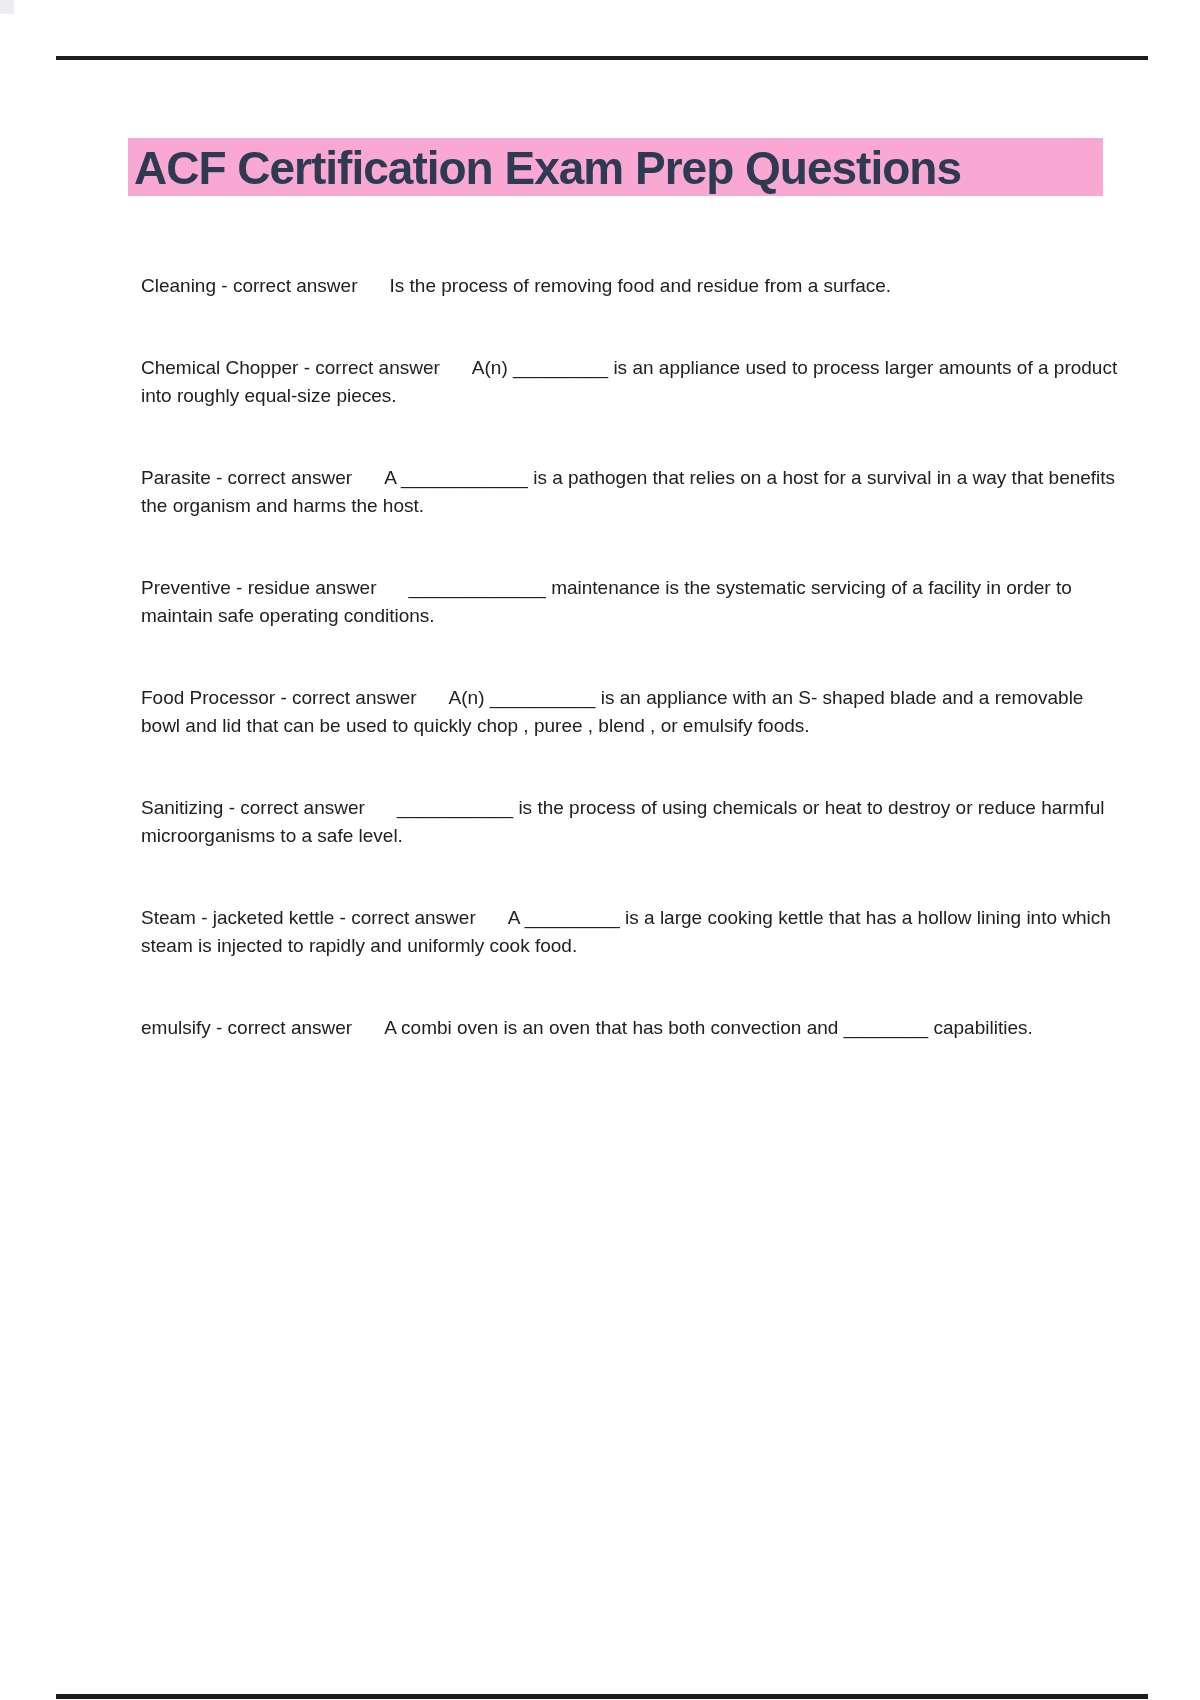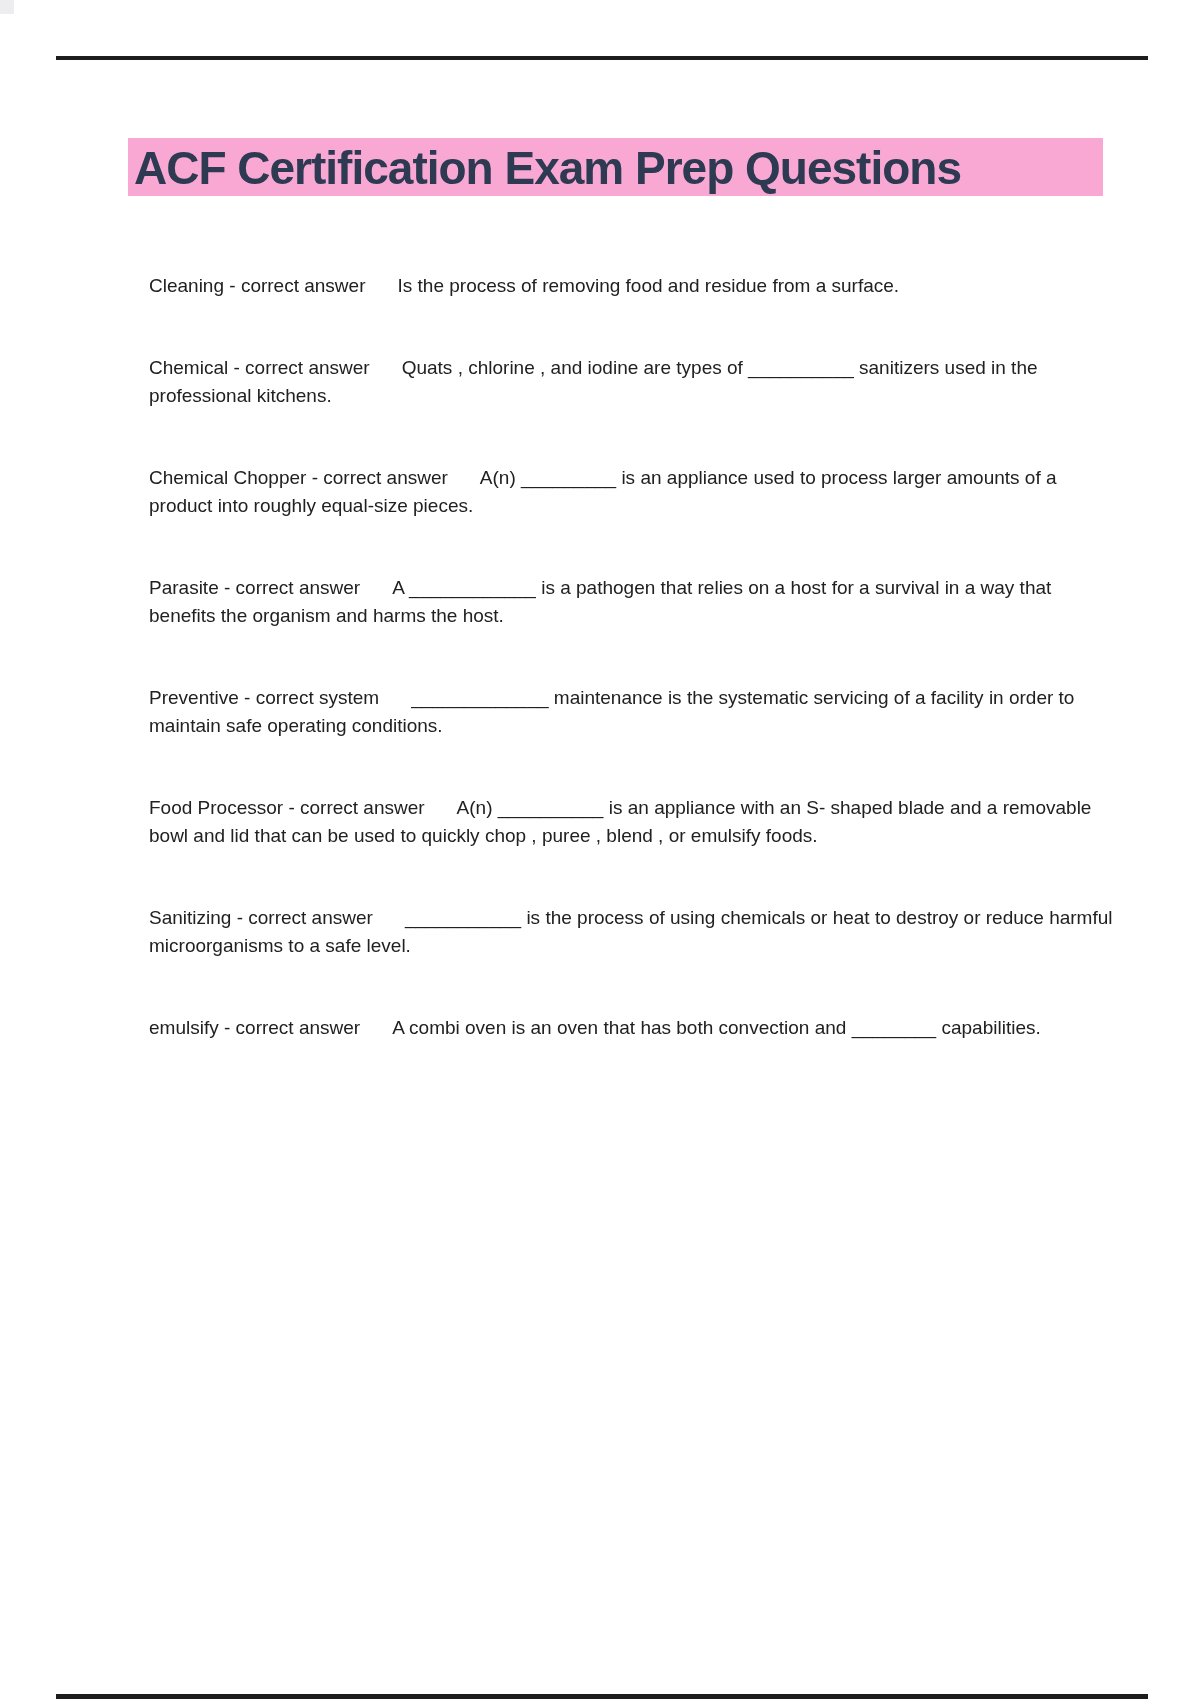--- a/index.html
+++ b/index.html
@@ -46,21 +46,21 @@
   .content {
     position: absolute;
     left: 133px;
     top: 272px;
     width: 985px;
   }
   .qa {
     font-size: 19px;
     line-height: 28px;
     color: #212121;
-    margin: 0 0 54px 16px;
+    margin: 0 0 54px 8px;
   }
   .qa .term { color: #212121; }
   .qa .gap {
     display: inline-block;
     width: 32px;
     height: 1px;
   }
   .qa .answer { color: #212121; }
 </style>
 </head>
@@ -73,45 +73,45 @@
 <div class="title-box">
   <h1 class="title-text">ACF Certification Exam Prep Questions</h1>
 </div>
 
 <div class="content">
 
   <div class="qa">
     <span class="term">Cleaning - correct answer</span><span class="gap"></span><span class="answer">Is the process of removing food and residue from a surface.</span>
   </div>
 
-  <div class="qa">
-    <span class="term">Chemical - correct answer</span><span class="gap"></span><span class="answer">Quats , chlorine , and iodine are types of __________ sanitizers used in the professional kitchens.</span>
-  </div>
 
   <div class="qa">
     <span class="term">Chemical Chopper - correct answer</span><span class="gap"></span><span class="answer">A(n) _________ is an appliance used to process larger amounts of a product into roughly equal-size pieces.</span>
   </div>
 
   <div class="qa">
     <span class="term">Parasite - correct answer</span><span class="gap"></span><span class="answer">A ____________ is a pathogen that relies on a host for a survival in a way that benefits the organism and harms the host.</span>
   </div>
 
   <div class="qa">
-    <span class="term">Preventive - correct system</span><span class="gap"></span><span class="answer">_____________ maintenance is the systematic servicing of a facility in order to maintain safe operating conditions.</span>
+    <span class="term">Preventive - residue answer</span><span class="gap"></span><span class="answer">_____________ maintenance is the systematic servicing of a facility in order to maintain safe operating conditions.</span>
   </div>
 
 
   <div class="qa">
     <span class="term">Food Processor - correct answer</span><span class="gap"></span><span class="answer">A(n) __________ is an appliance with an S- shaped blade and a removable bowl and lid that can be used to quickly chop , puree , blend , or emulsify foods.</span>
   </div>
 
   <div class="qa">
     <span class="term">Sanitizing - correct answer</span><span class="gap"></span><span class="answer">___________ is the process of using chemicals or heat to destroy or reduce harmful microorganisms to a safe level.</span>
   </div>
 
+  <div class="qa">
+    <span class="term">Steam - jacketed kettle - correct answer</span><span class="gap"></span><span class="answer">A _________ is a large cooking kettle that has a hollow lining into which steam is injected to rapidly and uniformly cook food.</span>
+  </div>
 
   <div class="qa">
     <span class="term">emulsify - correct answer</span><span class="gap"></span><span class="answer">A combi oven is an oven that has both convection and ________ capabilities.</span>
   </div>
 
 </div>
 
 <div class="rule rule-bottom"></div>
 
 </body></html>

